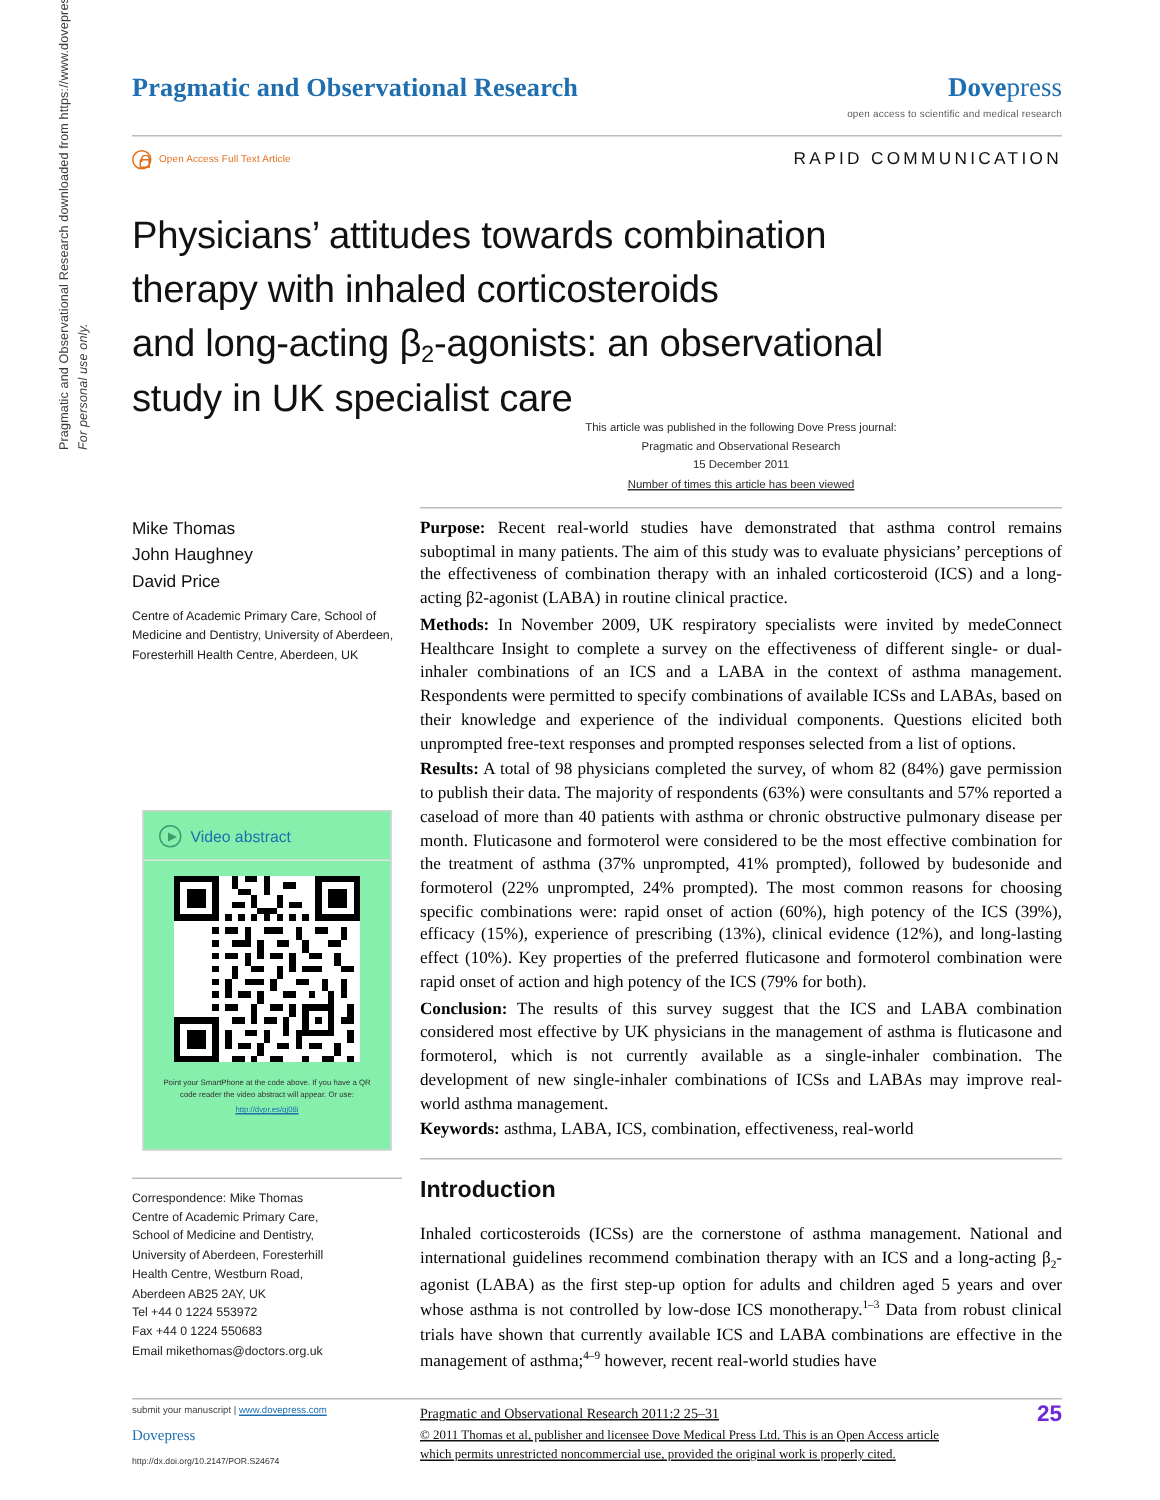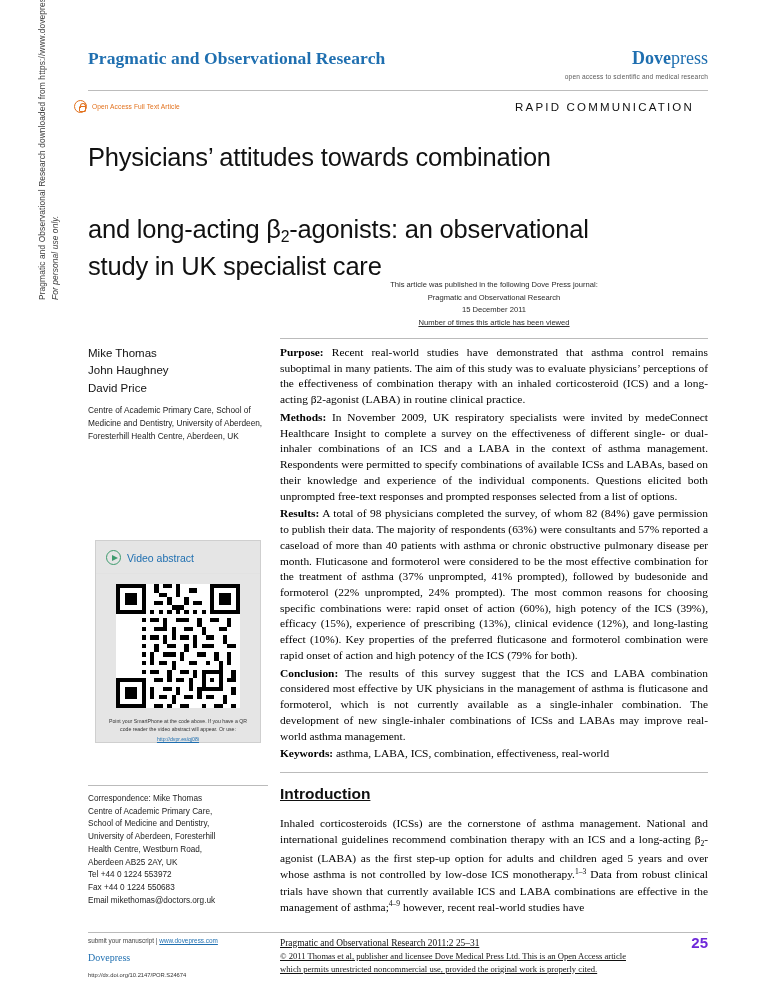--- a/index.html
+++ b/index.html
@@ -67,25 +67,24 @@
     font-family: "Liberation Sans", sans-serif;
     font-size: 6.6px;
     color: #5b5b5b;
     margin-top: 4px;
     letter-spacing: .15px;
   }
 
   
   .oa-row {
     position: absolute;
-    left: 74px;
+    left: 88px;
     top: 100px;
     width: 620px;
     display: flex;
-    align-items: center;
     justify-content: space-between;
   }
   .oa-left { display: flex; align-items: center; gap: 5px; }
   .oa-badge {
     width: 13px; height: 13px;
     border: 1.2px solid #e2711d;
     border-radius: 50%;
     position: relative;
     display: inline-block;
   }
@@ -172,23 +171,23 @@
     color: #222;
   }
 
   
   .video-box {
     position: absolute;
     left: 95px;
     top: 540px;
     width: 166px;
     border: 1px solid #cfcfcf;
-    background: #e5e5e5;
+    background: #86efac;
     text-align: center;
-    padding-bottom: 0;
+    padding-bottom: 23px;
   }
   .video-head {
     display: flex;
     align-items: center;
     gap: 6px;
     padding: 9px 10px 8px 10px;
     border-bottom: 1px solid #e2e2e2;
   }
   .play-circle {
     width: 15px; height: 15px;
@@ -264,21 +263,20 @@
     position: absolute;
     left: 280px;
     top: 772px;
     width: 428px;
     font-family: "Liberation Sans", sans-serif;
     font-size: 15.5px;
     font-weight: bold;
     color: #111;
     border-top: 1px solid #bbb;
     padding-top: 12px;
-    text-decoration: underline;
   }
   .intro-body {
     position: absolute;
     left: 280px;
     top: 815px;
     width: 428px;
     font-family: "Liberation Serif", serif;
     font-size: 11.4px;
     line-height: 1.42;
     text-align: justify;
@@ -360,21 +358,21 @@
   <div class="oa-row">
     <div class="oa-left">
       <span class="oa-badge"></span>
       <span class="oa-text">Open Access Full Text Article</span>
     </div>
     <div class="rapid-comm">RAPID COMMUNICATION</div>
   </div>
 
   <h1 class="article-title">
     <span>Physicians’ attitudes towards combination</span><br>
-    <br>
+    <span>therapy with inhaled corticosteroids</span><br>
     <span>and long-acting β</span><sub>2</sub><span>-agonists: an observational</span><br>
     <span>study in UK specialist care</span>
   </h1>
 
   <div class="pubinfo">
     <div>This article was published in the following Dove Press journal:</div>
     <div>Pragmatic and Observational Research</div>
     <div>15 December 2011</div>
     <div class="underline">Number of times this article has been viewed</div>
   </div>

